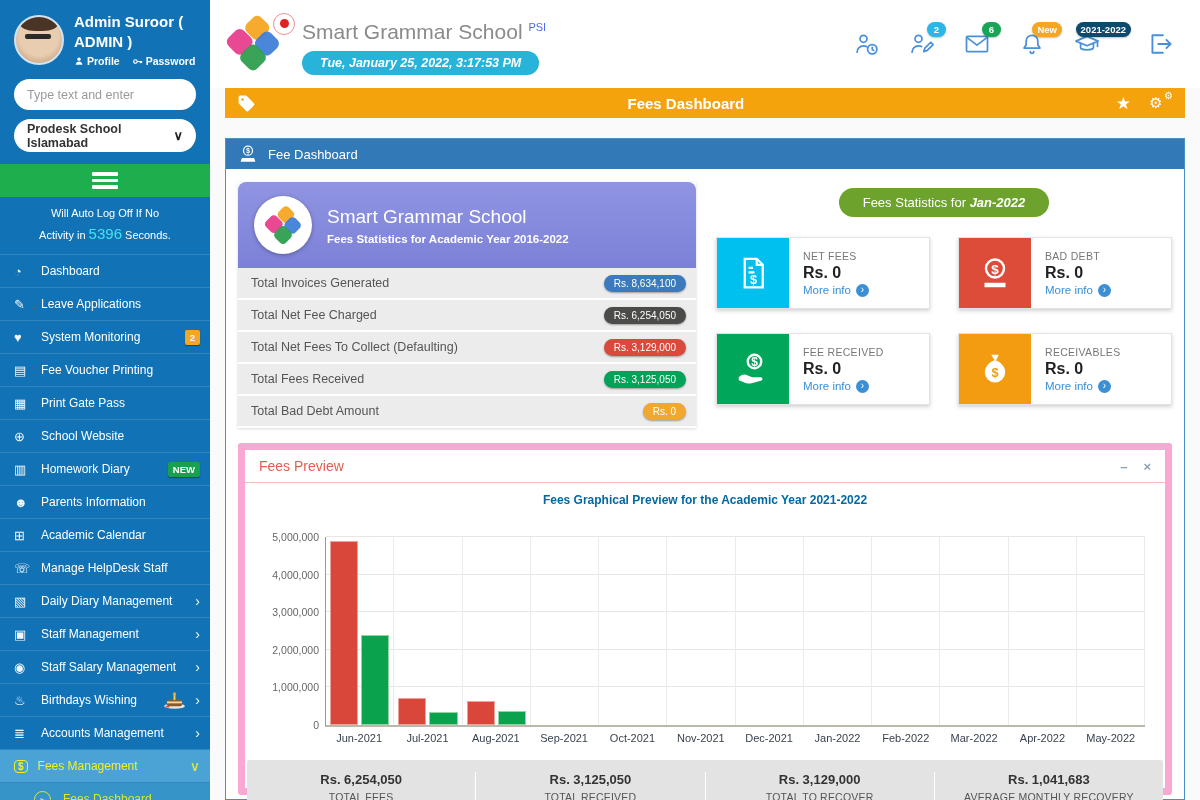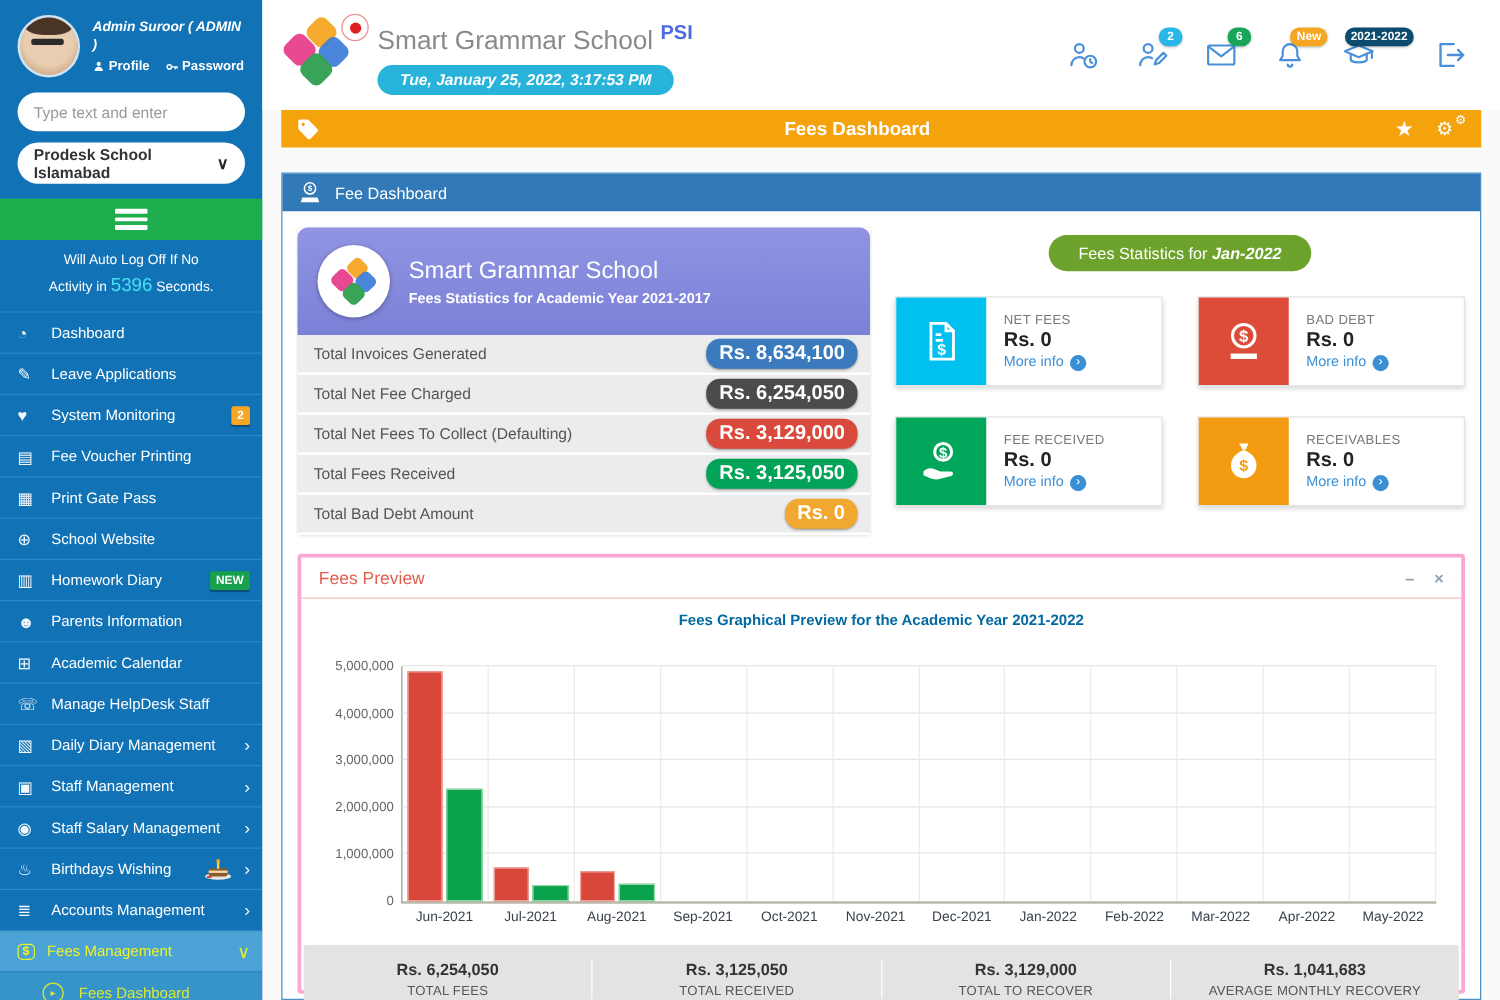--- a/index.html
+++ b/index.html
@@ -6,21 +6,21 @@
     font-family:"Liberation Sans",sans-serif;background:#fff;}
   body{display:flex;}
   
   .sidebar{width:210px;min-width:210px;background:#1173b6;color:#fff;display:flex;flex-direction:column;}
   .side-top{padding:12px 14px 0;}
   .user-row{display:flex;gap:10px;align-items:center;}
   .avatar{width:46px;height:46px;border-radius:50%;border:2px solid #cfe3f2;position:relative;overflow:hidden;
     background:radial-gradient(circle at 50% 42%,#e9cdb0 55%,#b58a64);flex:none;}
   .avatar::before{content:"";position:absolute;top:-4px;left:4px;right:4px;height:18px;background:#4a3426;border-radius:50% 50% 40% 40%;}
   .avatar::after{content:"";position:absolute;top:17px;left:9px;width:26px;height:5px;background:#2a2a2a;border-radius:2px;}
-  .user-name{font-size:11px;font-weight:bold;line-height:1.3;font-style:italic;}
+  .user-name{font-size:15px;font-weight:bold;line-height:1.3;}
   .user-links{display:flex;gap:12px;font-size:10.5px;margin-top:4px;align-items:center;}
   .user-links span.lk{display:flex;align-items:center;gap:3px;cursor:pointer;font-weight:bold;}
   .search-input{width:100%;box-sizing:border-box;height:31px;border:none;border-radius:16px;padding:0 13px;
     font-size:12.5px;color:#555;margin:12px 0 9px;outline:none;font-family:inherit;}
   .search-input::placeholder{color:#9a9a9a;}
   .school-select{height:33px;background:#fff;color:#333;border-radius:17px;display:flex;align-items:center;
     justify-content:space-between;padding:0 13px;font-size:12.5px;font-weight:bold;cursor:pointer;}
   .sel-chev{font-size:13px;font-weight:bold;color:#222;}
   .ham-bar{height:33px;background:#1fae4d;display:flex;align-items:center;justify-content:center;margin-top:12px;cursor:pointer;flex:none;}
   .ham{display:flex;flex-direction:column;gap:3px;}
@@ -44,21 +44,21 @@
   
   .main{flex:1;display:flex;flex-direction:column;background:#fafafa;min-width:0;}
   .topbar{height:88px;background:#fff;display:flex;align-items:center;padding:0 14px;flex:none;}
   .brand{display:flex;align-items:flex-start;}
   .logo-wrap{position:relative;width:62px;height:60px;flex:none;}
   .rec-dot{position:absolute;top:-1px;right:-9px;width:20px;height:20px;border:1px solid #f09090;border-radius:50%;
     display:flex;align-items:center;justify-content:center;background:#fff;}
   .rec-dot i{width:9px;height:9px;border-radius:50%;background:#e02020;}
   .brand-text{margin-left:16px;margin-top:6px;}
   .school-title{font-size:21px;color:#8a8a8a;}
-  .school-title sup{color:#4a6ce0;font-size:16px;font-weight:bold;}
+  .school-title sup{color:#4a6ce0;font-size:11px;font-weight:normal;}
   .date-pill{background:#27b3da;color:#fff;font-style:italic;font-weight:bold;font-size:12.5px;border-radius:13px;
     padding:5px 18px;margin-top:7px;display:inline-block;cursor:default;}
   .top-icons{margin-left:auto;display:flex;align-items:center;gap:27px;padding-right:12px;}
   .tb-icon{position:relative;width:28px;height:28px;cursor:pointer;flex:none;}
   .tb-badge{position:absolute;top:-8px;right:-10px;background:#29b7e8;color:#fff;font-size:9.5px;font-weight:bold;
     border-radius:9px;padding:2px 5px;min-width:9px;text-align:center;box-shadow:0 1px 2px rgba(0,0,0,.25);}
   .tb-badge.green{background:#18a558;}
   .tb-badge.orange{background:#f5a623;right:-16px;}
   .tb-badge.cyan{background:#0c4a6e;right:-30px;}
   
@@ -79,36 +79,36 @@
   .summary{width:458px;flex:none;box-shadow:0 1px 3px rgba(0,0,0,.15);}
   .purple{background:linear-gradient(180deg,#9094e2,#7c81d8);border-radius:8px 8px 0 0;display:flex;align-items:center;
     gap:15px;padding:13px 16px;height:60px;}
   .logo-circle{width:58px;height:58px;background:#fff;border-radius:50%;display:flex;align-items:center;justify-content:center;
     box-shadow:0 1px 4px rgba(0,0,0,.3);flex:none;}
   .p-title{font-size:19px;color:#fff;}
   .p-sub{font-size:11.5px;color:#fff;font-weight:bold;margin-top:5px;}
   .sum-row{height:30px;background:#ececec;border-bottom:2px solid #fff;display:flex;align-items:center;
     justify-content:space-between;padding:0 10px 0 13px;}
   .sum-label{font-size:12.5px;color:#555;}
-  .pill{color:#fff;font-size:16px;font-weight:bold;border-radius:11px;padding:3px 10px;box-shadow:0 1px 2px rgba(0,0,0,.35);margin-left:32px;}
+  .pill{color:#fff;font-size:10px;font-weight:normal;border-radius:11px;padding:3px 10px;box-shadow:0 1px 2px rgba(0,0,0,.35);margin-left:32px;}
   
   .right-col{flex:1;display:flex;flex-direction:column;min-width:0;}
   .stats-btn-row{display:flex;justify-content:center;margin:6px 0 20px;}
   .stats-btn{background:#6da32c;color:#fff;font-size:13px;border:none;border-radius:16px;padding:7px 24px;cursor:pointer;font-family:inherit;}
   .stats-btn b{font-style:italic;}
   .cards{display:grid;grid-template-columns:1fr 1fr;gap:24px 28px;}
   .scard{background:#fff;border:1px solid #e2e2e2;box-shadow:0 2px 4px rgba(0,0,0,.18);display:flex;height:70px;cursor:default;}
   .scard-icon{width:72px;display:flex;align-items:center;justify-content:center;flex:none;}
   .scard-body{padding:6px 14px;display:flex;flex-direction:column;justify-content:center;gap:2px;min-width:0;}
   .sc-label{font-size:10.5px;color:#777;letter-spacing:.3px;}
   .sc-value{font-size:16px;font-weight:bold;color:#222;}
   .sc-more{font-size:11.5px;color:#3b8fd4;display:flex;align-items:center;gap:5px;cursor:pointer;}
   .sc-arrow{width:13px;height:13px;border-radius:50%;background:#3b8fd4;color:#fff;font-size:10px;line-height:12px;text-align:center;flex:none;}
   
-  .preview{margin:15px 0 4px;border:3px solid #f9a8d4;border-radius:3px;flex:1;display:flex;flex-direction:column;background:#fff;min-height:0;}
+  .preview{margin:15px 0 4px;border:7px solid #f9a8d4;border-radius:3px;flex:1;display:flex;flex-direction:column;background:#fff;min-height:0;}
   .pv-head{display:flex;align-items:center;justify-content:space-between;padding:8px 14px;border-bottom:1px solid #f3c3bb;flex:none;}
   .pv-title{color:#e0604f;font-size:14px;}
   .pv-controls{color:#8fa0b5;font-size:13px;display:flex;gap:16px;font-weight:bold;}
   .pv-controls span{cursor:pointer;}
   .pv-chart-title{text-align:center;font-weight:bold;font-size:12px;color:#0369a1;margin:10px 0 14px;flex:none;}
   .chart{margin:16px 20px 0 14px;flex:none;}
   .plot{position:relative;margin-left:66px;height:188px;border-left:1px solid #9a9a9a;border-bottom:2px solid #b9b9ac;}
   .gridline{position:absolute;left:0;right:0;border-top:1px solid #e6e6e6;}
   .ylab{position:absolute;right:calc(100% + 7px);transform:translateY(50%);font-size:10.5px;color:#666;white-space:nowrap;}
   .groups{position:absolute;left:0;right:0;top:0;bottom:0;display:flex;}
@@ -362,21 +362,21 @@
             <span class="logo-circle">
               <svg width="40" height="40" viewBox="0 0 48 48">
                 <rect x="19" y="3" width="17" height="17" rx="5" fill="#f5a623" opacity=".95" transform="rotate(45 27.5 11.5)"></rect>
                 <rect x="4" y="14" width="18" height="18" rx="5" fill="#e83e8c" opacity=".95" transform="rotate(45 13 23)"></rect>
                 <rect x="27" y="16" width="17" height="17" rx="5" fill="#3b7dd8" opacity=".92" transform="rotate(45 35.5 24.5)"></rect>
                 <rect x="15" y="27" width="18" height="18" rx="5" fill="#2e9e4f" opacity=".95" transform="rotate(45 24 36)"></rect>
               </svg>
             </span>
             <div>
               <div class="p-title">Smart Grammar School</div>
-              <div class="p-sub">Fees Statistics for Academic Year 2021-2017</div>
+              <div class="p-sub">Fees Statistics for Academic Year 2016-2022</div>
             </div>
           </div>
           <div id="sum-rows">
               <div class="sum-row">
                 <span class="sum-label">Total Invoices Generated</span>
                 <span class="pill" style="background: rgb(58, 122, 189);">Rs. 8,634,100</span>
               </div>
               <div class="sum-row">
                 <span class="sum-label">Total Net Fee Charged</span>
                 <span class="pill" style="background: rgb(75, 75, 73);">Rs. 6,254,050</span>

